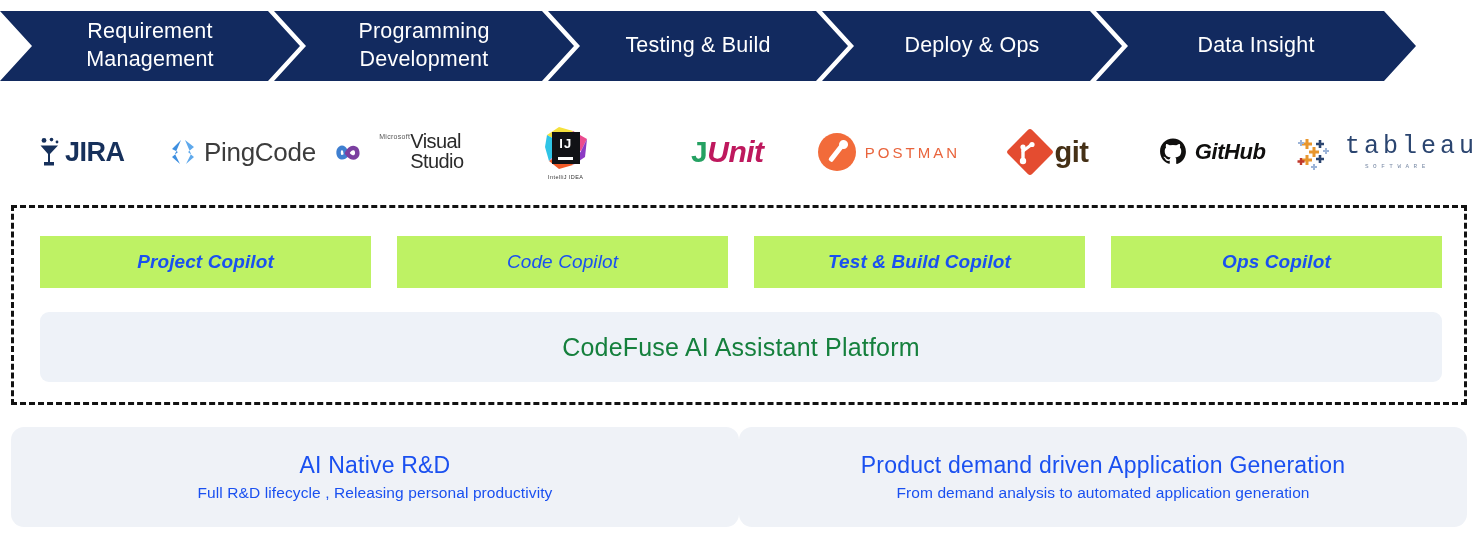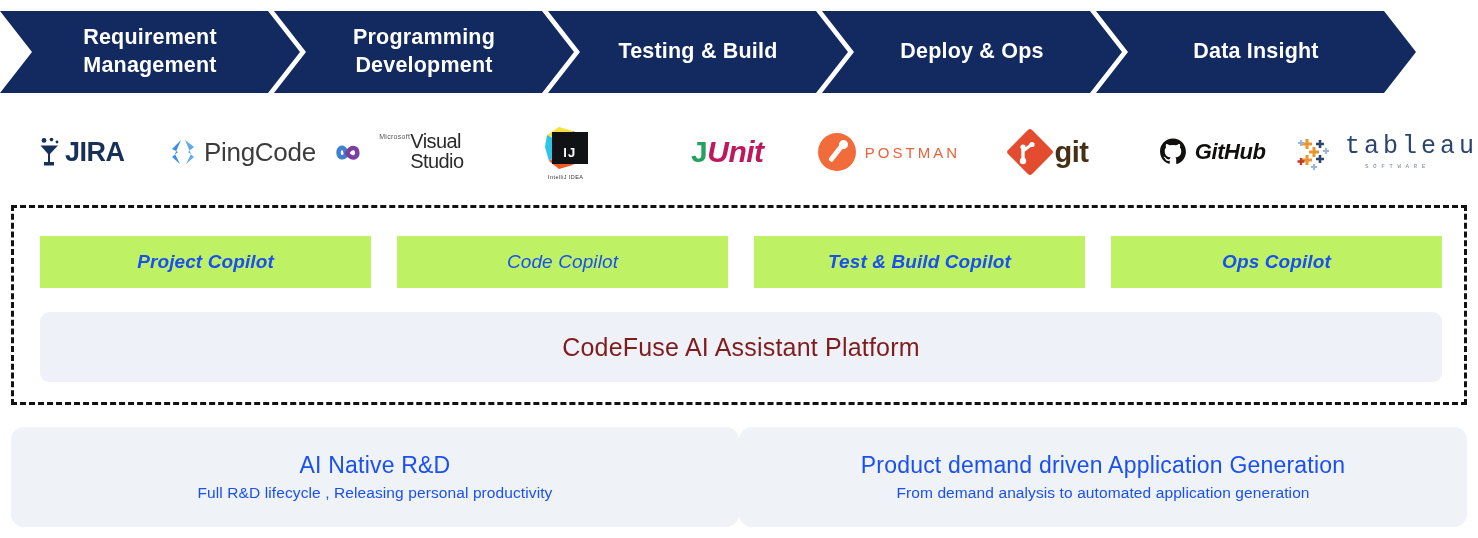--- a/index.html
+++ b/index.html
@@ -4,23 +4,22 @@
 <style>
   html,body{margin:0;padding:0;background:#ffffff;}
   body{
     width:1478px;height:538px;position:relative;overflow:hidden;
     font-family:"Liberation Sans", sans-serif;
     -webkit-font-smoothing:antialiased;
   }
 
   
   #stage-banner{
-    position:absolute;left:0;top:11px;width:1462px;height:82px;
+    position:absolute;left:0;top:11px;width:1462px;height:70px;
     display:flex;
-    font-weight:bold;
   }
   .chev{
     position:relative;
     background:#122A5F;
     color:#ffffff;
     display:flex;align-items:center;justify-content:center;
     text-align:center;
     font-size:21.5px;
     line-height:1.28;
     letter-spacing:.2px;
@@ -55,23 +54,23 @@
 
   
   .vs{display:flex;flex-direction:row;align-items:center;line-height:1;}
   .vs-ms{font-size:7px;color:#555;align-self:flex-start;margin-left:12px;margin-bottom:1px;letter-spacing:.3px;}
   .vs-name{font-size:20px;color:#2B2B2B;letter-spacing:-0.6px;margin-top:-2px;}
 
   
   .ij{display:flex;flex-direction:column;align-items:center;}
   .ij-sq{width:46px;height:46px;position:relative;}
   .ij-inner{
-    position:absolute;left:9px;top:7px;width:36px;height:32px;background:#111216;
+    position:absolute;left:9px;top:7px;width:28px;height:32px;background:#111216;
     display:flex;flex-direction:column;align-items:center;justify-content:flex-start;
-    padding-top:14px;box-sizing:border-box;
+    padding-top:5px;box-sizing:border-box;
   }
   .ij-ij{color:#fff;font-size:13px;font-weight:bold;letter-spacing:1px;line-height:1;}
   .ij-bar{width:15px;height:3px;background:#fff;margin-top:7px;}
   .ij-cap{font-size:5.5px;color:#333;letter-spacing:.4px;margin-top:3px;}
 
   
   .junit{font-size:30px;font-weight:bold;letter-spacing:-0.5px;}
   .junit .j{color:#25A162;}
   .junit .u{color:#be185d;font-style:italic;}
 
@@ -121,21 +120,21 @@
   .copilot-box{
     flex:1 1 0;height:52px;background:#bef264;
     display:flex;align-items:center;justify-content:center;
     color:#1A50F0;font-size:19px;letter-spacing:.1px;font-style:italic;
   }
   .copilot-box.bold{font-weight:bold;}
   #platform-bar{
     position:absolute;left:26px;top:104px;width:1402px;height:70px;
     background:#EEF2F8;border-radius:9px;
     display:flex;align-items:center;justify-content:center;
-    color:#7f1d1d;font-size:25px;letter-spacing:.2px;
+    color:#15803d;font-size:25px;letter-spacing:.2px;
   }
 
   
   #bottom-row{
     position:absolute;left:11px;top:427px;width:1456px;height:100px;
     display:flex;
   }
   .bottom-card{
     flex:1 1 0;background:#EFF2F7;border-radius:13px;
     display:flex;flex-direction:column;align-items:center;justify-content:center;

